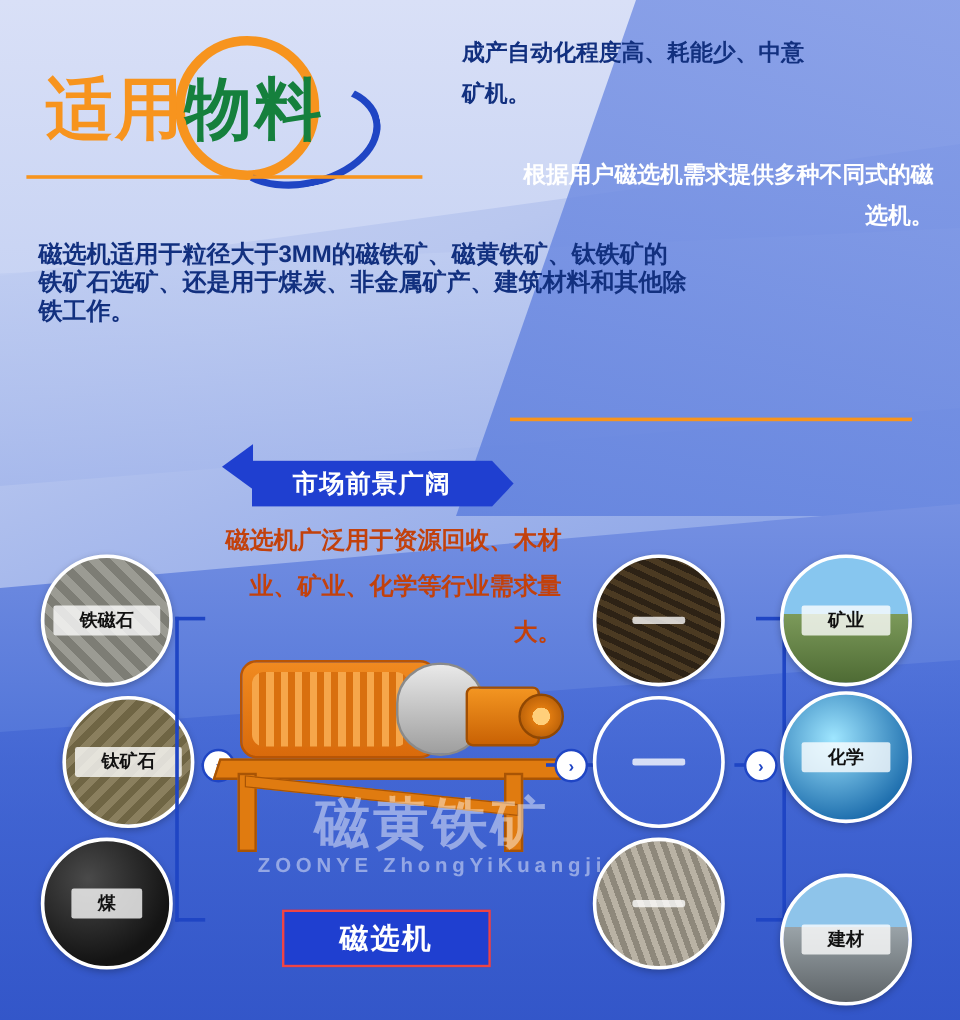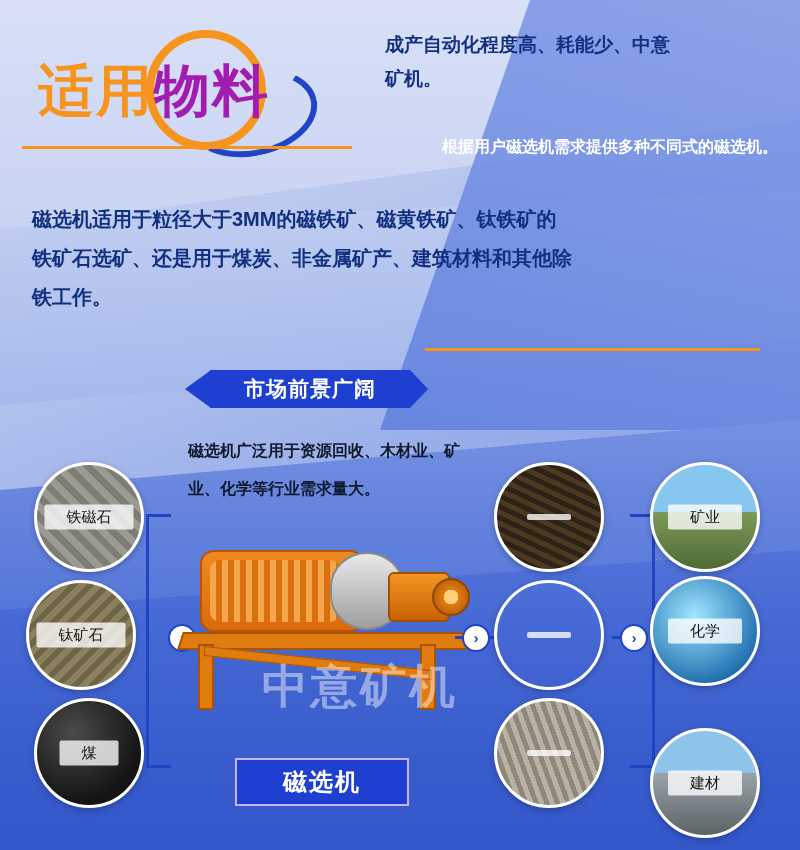--- a/index.html
+++ b/index.html
@@ -46,79 +46,79 @@
   .title-ring2{
     position:absolute;left:148px;top:42px;width:120px;height:74px;border-radius:50%;
     border:6px solid #1f45c4;border-top-color:transparent;border-left-color:transparent;
     transform:rotate(-12deg);
   }
   .title-text{
     position:absolute;left:0;top:26px;font-size:56px;font-weight:bold;letter-spacing:2px;
     white-space:nowrap;
   }
   .title-text .c1{color:#f7941e;margin-top:20px;}
-  .title-text .c2{color:#a21caf;}
+  .title-text .c2{color:#15803d;}
   .title-underline{
     position:absolute;left:22px;top:146px;width:330px;height:3px;background:#f7941e;
   }
 
   
   .tr-text1{
     position:absolute;left:385px;top:28px;width:300px;color:#12307f;font-size:19px;
     font-weight:bold;line-height:34px;
   }
   .tr-text2{
-    position:absolute;left:430px;top:130px;width:348px;color:#ffffff;font-size:16px;
+    position:absolute;left:430px;top:130px;width:348px;color:#ffffff;font-size:19px;
     font-weight:bold;line-height:34px;text-align:right;
   }
 
   
   .intro{
     position:absolute;left:32px;top:200px;width:540px;color:#12307f;font-size:20px;
-    font-weight:bold;line-height:39px;
+    font-weight:bold;line-height:24px;
   }
 
   
   .sec-line{position:absolute;left:425px;top:348px;width:335px;height:3px;background:#f7941e;}
 
   
   .banner{
-    position:absolute;left:210px;top:370px;width:200px;height:38px;background:#1f3fd0;
+    position:absolute;left:210px;top:384px;width:200px;height:38px;background:#1f3fd0;
     color:#fff;font-size:21px;font-weight:bold;display:flex;align-items:center;
     justify-content:center;letter-spacing:1px;
   }
   .banner:after{
     content:"";position:absolute;right:-18px;top:0;border-left:18px solid #1f3fd0;
     border-top:19px solid transparent;border-bottom:19px solid transparent;
   }
   .banner-tail{
     position:absolute;left:185px;top:370px;width:26px;height:38px;background:#1f3fd0;
     clip-path:polygon(26px 0,26px 38px,0 19px);
   }
 
   
   .market-text{
-    position:absolute;left:188px;top:432px;width:280px;color:#0f172a;font-size:16px;
-    font-weight:bold;line-height:38px;
+    position:absolute;left:188px;top:432px;width:280px;color:#c2410c;font-size:20px;
+    font-weight:bold;line-height:38px;text-align:right;
   }
 
   
   .circ{
     position:absolute;width:104px;height:104px;border-radius:50%;overflow:hidden;
     border:3px solid #ffffff;box-shadow:0 2px 6px rgba(0,0,0,.25);
   }
   .circ .cap{
     position:absolute;left:50%;top:50%;transform:translate(-50%,-50%);
-    background:rgba(255,255,255,.78);color:#111;font-size:15px;font-weight:normal;
+    background:rgba(255,255,255,.78);color:#111;font-size:15px;font-weight:bold;
     padding:3px 22px;border-radius:2px;white-space:nowrap;
   }
   .m1{left:34px;top:462px;background:
      repeating-linear-gradient(45deg,#9b9b93 0 7px,#7d7d75 7px 14px),
      radial-gradient(circle at 30% 30%,#c9c9c0,#6f6f68);}
-  .m2{left:26px;top:580px;background:
+  .m2{left:52px;top:580px;background:
      repeating-linear-gradient(135deg,#8a7f5e 0 6px,#6f6544 6px 12px),
      radial-gradient(circle at 60% 40%,#b3a87f,#5a5236);}
   .m3{left:34px;top:698px;background:
      radial-gradient(circle at 35% 30%,#4a4a4a,#141414 70%),
      repeating-linear-gradient(20deg,#2b2b2b 0 6px,#0e0e0e 6px 12px);}
 
   
   .p1{left:494px;top:462px;background:
      repeating-linear-gradient(25deg,#4b3a22 0 5px,#2d2215 5px 10px),
      radial-gradient(circle at 40% 35%,#6b5434,#1d1710);}
@@ -190,21 +190,21 @@
   
   .watermark{
     position:absolute;left:150px;top:656px;width:420px;text-align:center;color:rgba(255,255,255,.45);
     font-size:46px;font-weight:bold;letter-spacing:3px;pointer-events:none;
   }
   .watermark small{display:block;font-size:17px;letter-spacing:4px;margin-top:-6px;}
 
   
   .prod-label{
     position:absolute;left:235px;top:758px;width:170px;height:44px;background:#1f3fd0;
-    border:2px solid #c4b5fd;color:#fff;font-size:24px;font-weight:bold;
+    border:2px solid #ef4444;color:#fff;font-size:24px;font-weight:bold;
     display:flex;align-items:center;justify-content:center;letter-spacing:2px;
   }
 </style>
 </head>
 <body>
 
 <div class="bg-wedge-top"></div>
 <div class="bg-wedge-mid"></div>
 <div class="bg-wedge-right"></div>
 <div class="bg-wedge-bottom"></div>
@@ -250,21 +250,22 @@
   <div class="mc-drum"></div>
   <div class="mc-cyl"></div>
   <div class="mc-motor"></div>
   <div class="mc-wheel"></div>
   <div class="mc-leg1"></div>
   <div class="mc-leg2"></div>
   <div class="mc-cross"></div>
 </div>
 
 <div class="watermark">
-  <span>中意矿机</span>
+  <span>磁黄铁矿</span>
+  <small>ZOONYE  ZhongYiKuangji</small>
 </div>
 
 <div class="line-mid"></div>
 <div class="arrow ar2">›</div>
 
 <div class="circ p1">
   <span class="cap"></span>
 </div>
 <div class="circ p2">
   <span class="cap"></span>

